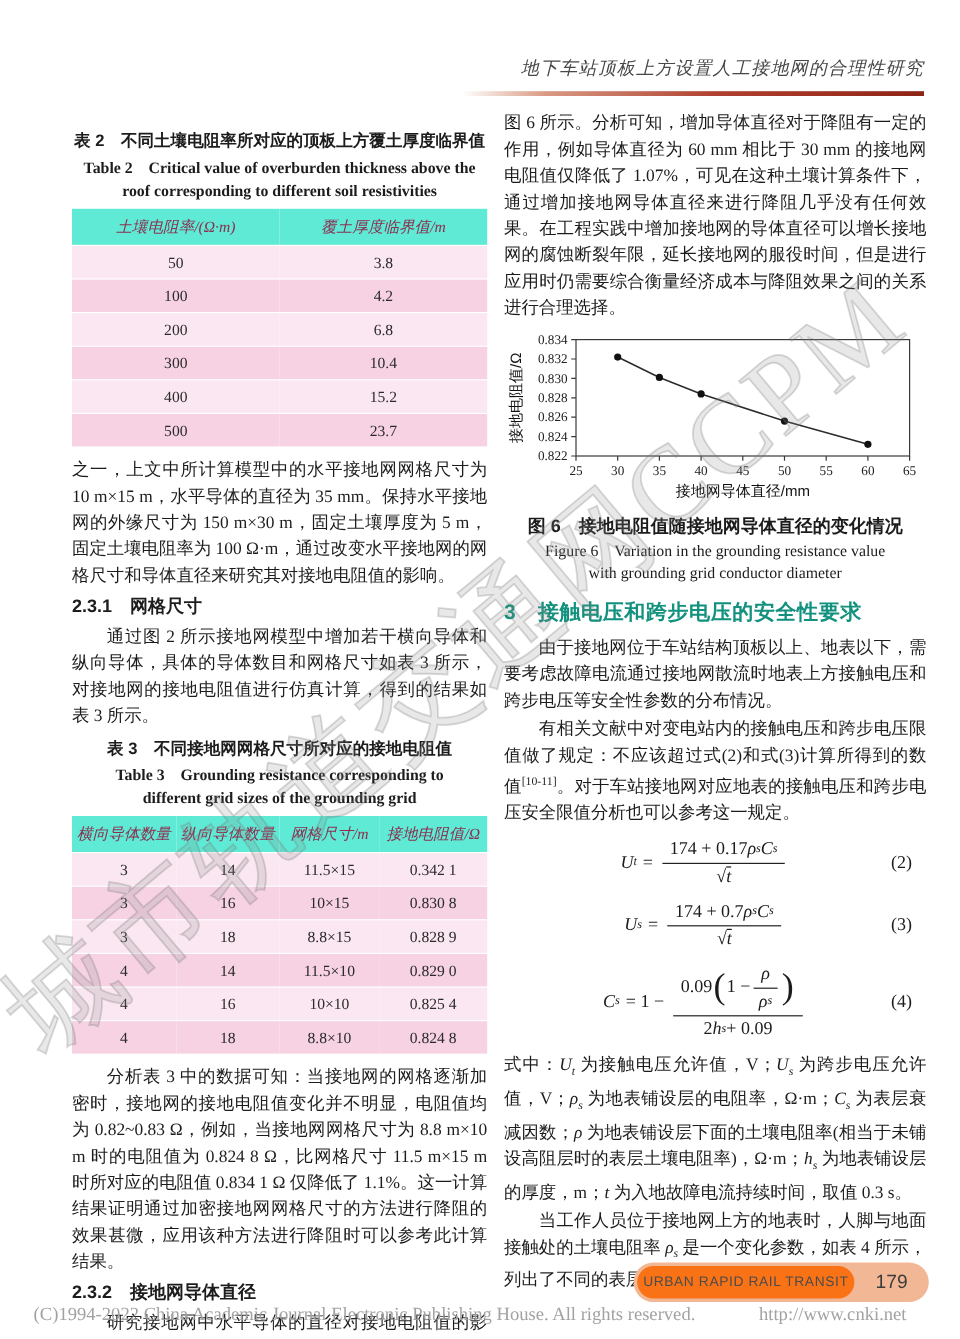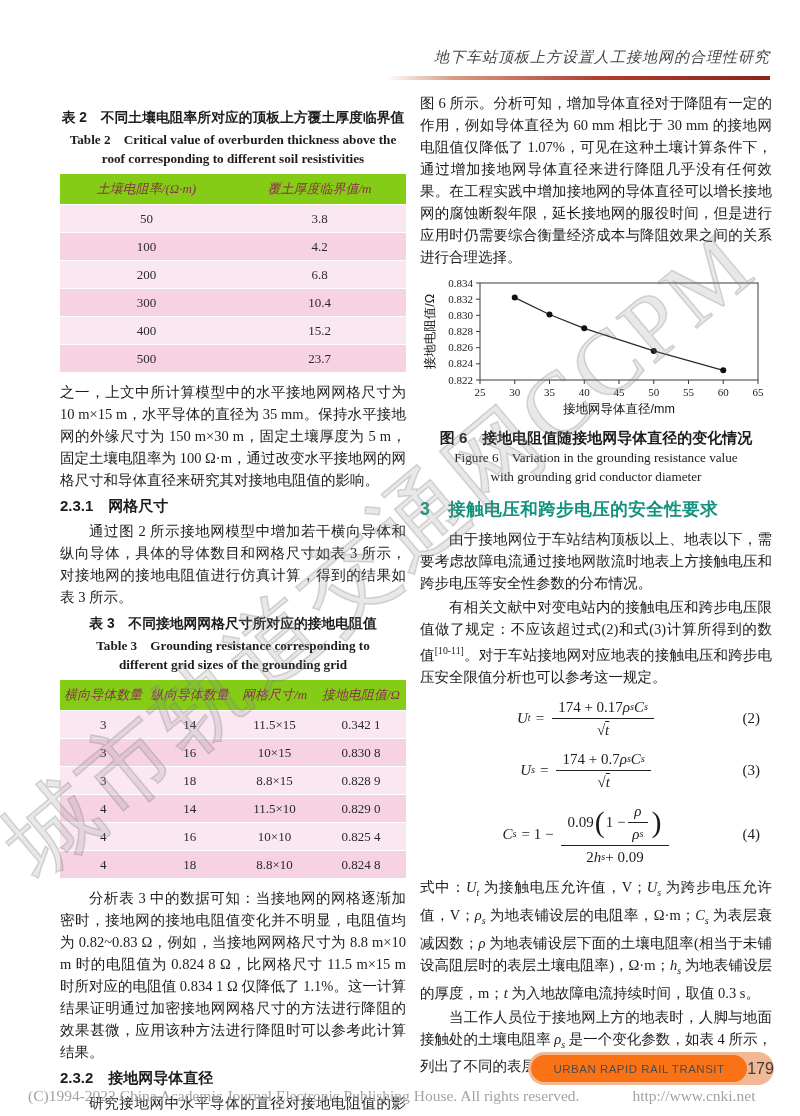--- a/index.html
+++ b/index.html
@@ -30,21 +30,21 @@
   sup { font-size:0.68em; }
   
   .cap-zh {
     text-align:center; font-weight:bold; font-size:13.8px; line-height:20px;
     font-family:"Liberation Sans","DejaVu Sans",sans-serif; margin:6px 0 2px;
   }
   .cap-en { text-align:center; font-weight:bold; font-size:13.2px; line-height:19px; }
   
   table.data { width:100%; border-collapse:separate; border-spacing:0 1px; margin:5px 0 8px; }
   table.data th {
-    background:#84cc16; color:#8d2e50; font-style:italic; font-weight:normal;
+    background:#5eead4; color:#8d2e50; font-style:italic; font-weight:normal;
     font-size:13px; padding:4px 2px; text-align:center;
   }
   table.data td { font-size:13px; padding:2.5px 2px; text-align:center; color:#2a2a2a; }
   table.data tbody tr:nth-child(odd)  td { background:#fbe7f1; }
   table.data tbody tr:nth-child(even) td { background:#f6d2e3; }
   
   .sub-heading {
     font-family:"Liberation Sans","DejaVu Sans",sans-serif;
     font-weight:bold; font-size:15px; line-height:24px; text-align:left; margin:3px 0 2px;
   }
@@ -87,21 +87,21 @@
     position:absolute; left:528px; top:1052px; width:246px; height:33px;
     background:#f2b795; border-radius:17px; display:flex; align-items:center; z-index:2;
   }
   .footer-pill .journal {
     flex:1; margin:3px 0 3px 3px; height:27px; background:#f97316; border-radius:14px;
     display:flex; align-items:center; justify-content:center;
     font-family:"Liberation Sans","DejaVu Sans",sans-serif;
     font-size:11.5px; letter-spacing:0.5px; color:#4c4c4c;
   }
   .footer-pill .pageno {
-    width:27px; text-align:center; font-family:"Liberation Sans","DejaVu Sans",sans-serif;
+    width:62px; text-align:center; font-family:"Liberation Sans","DejaVu Sans",sans-serif;
     font-size:16px; color:#3c3c3c;
   }
   .copyright-line {
     position:absolute; left:28px; top:1087px; width:760px;
     font-size:15.5px; color:#a2a2a2; display:flex; gap:53px; white-space:nowrap;
   }
 </style>
 </head>
 <body>
 

